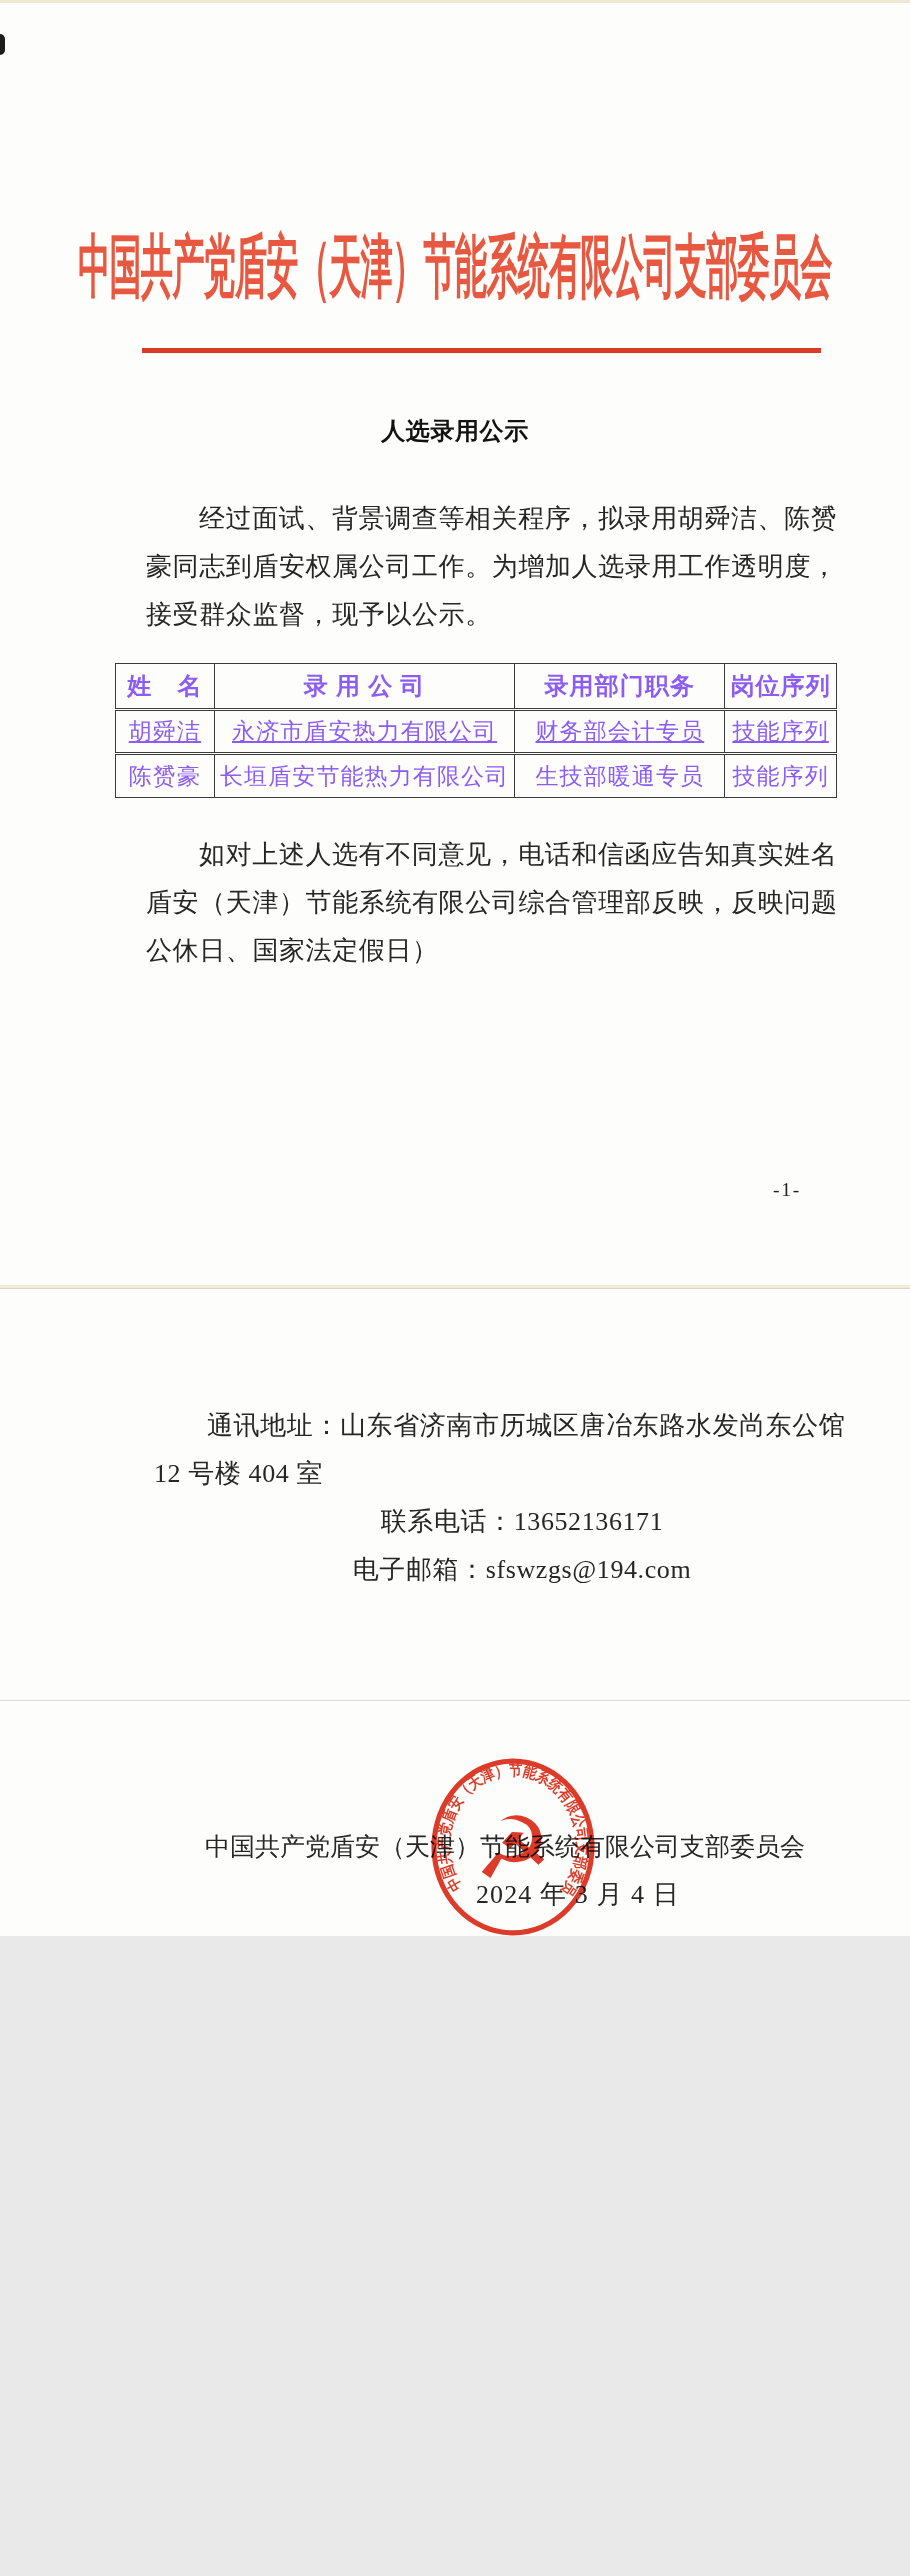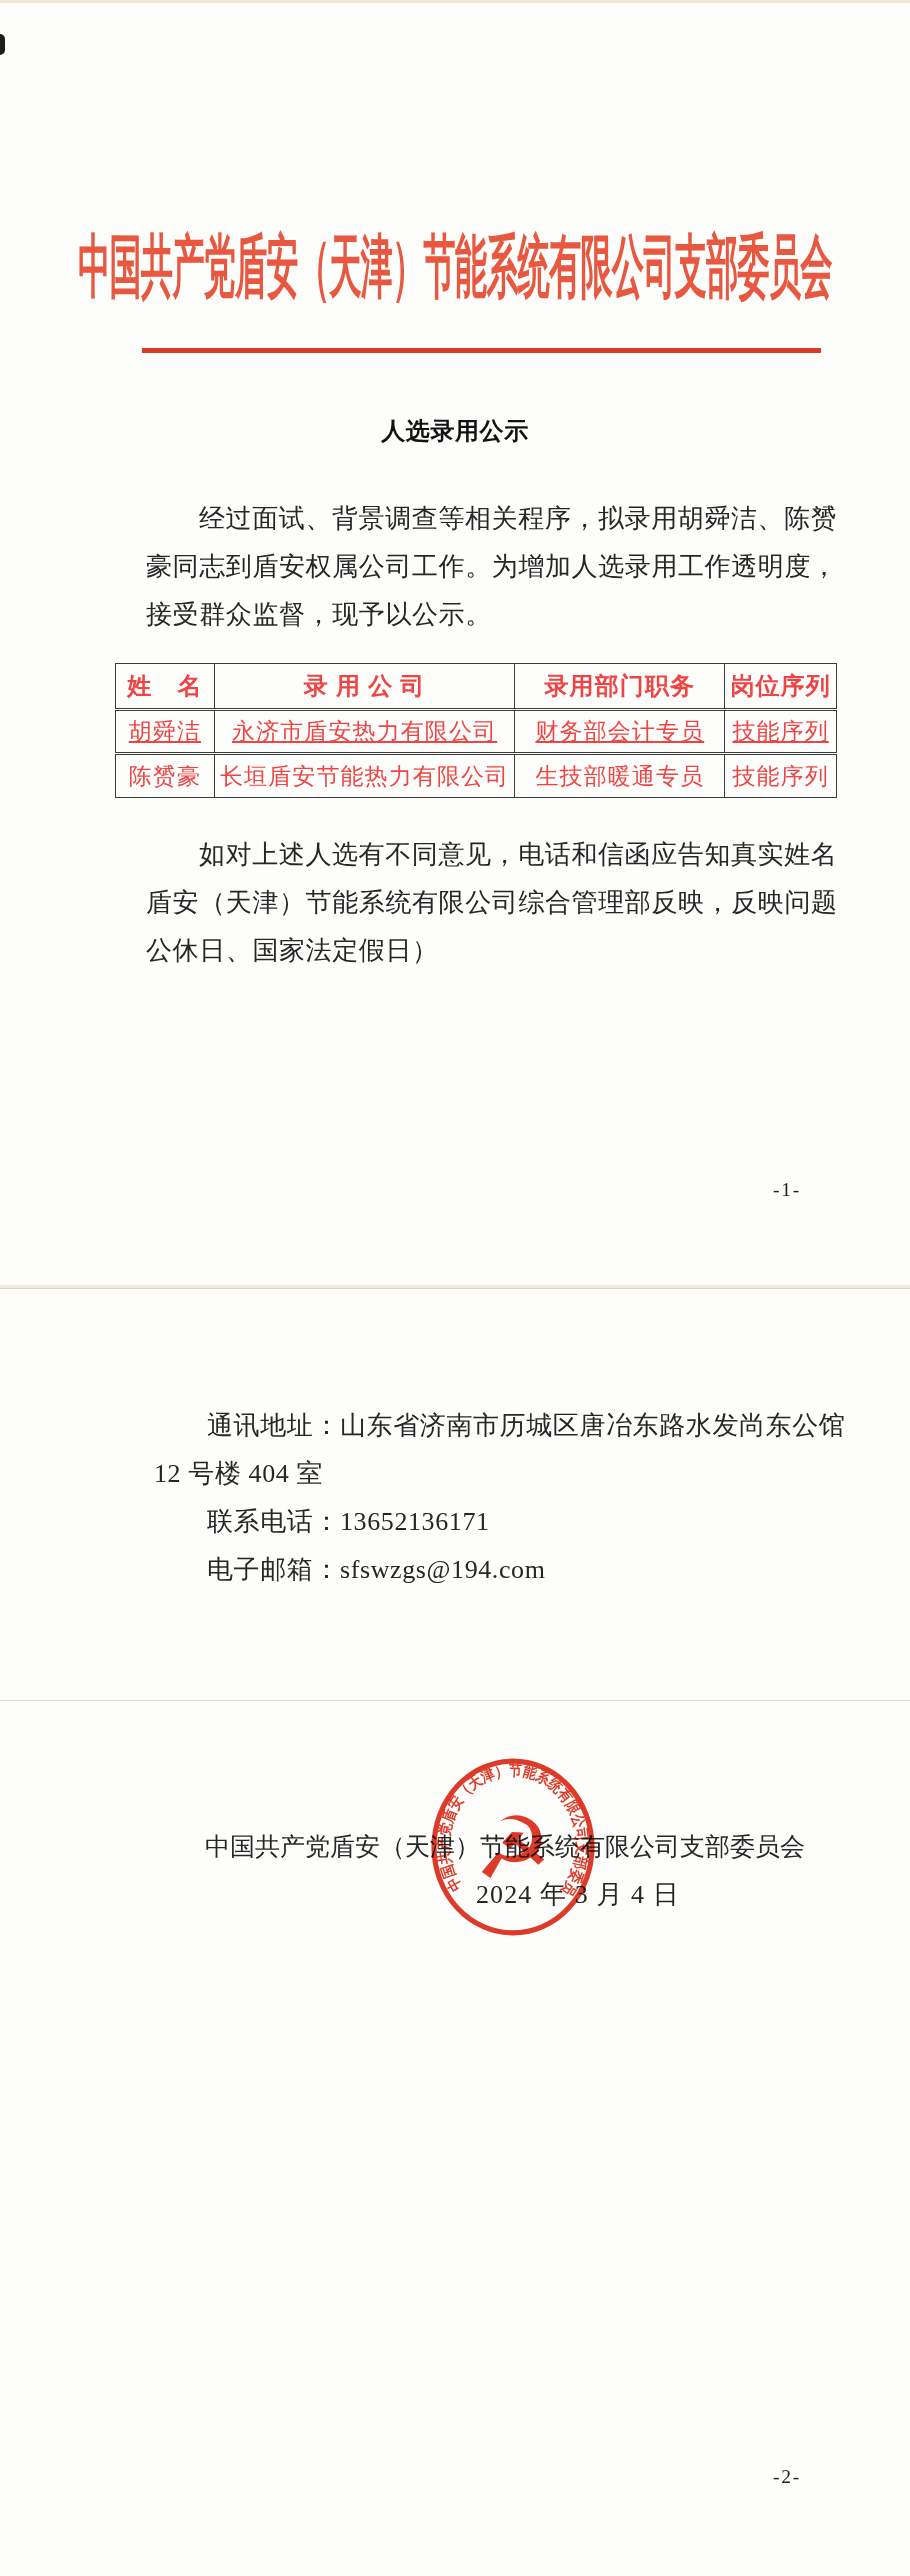--- a/index.html
+++ b/index.html
@@ -1,18 +1,18 @@
 <!DOCTYPE html>
 <html style="font-size:9.2px"><head>
 <meta charset="utf-8">
 <style>
   html,body{margin:0;padding:0;background:#e9e9e9;}
   .scan{
     position:relative;
-    width:910px;height:2576px;
+    width:910px;height:1936px;
     margin:0 auto;
     background:#fdfdfb;
     overflow:hidden;
     font-family:"Liberation Serif","DejaVu Serif",serif;
     color:#232323;
   }
   .top-edge{position:absolute;top:0;left:0;width:100%;height:3.4px;background:#efe8d2;}
   .edge-artifact{position:absolute;top:34px;left:0;width:5.2px;height:20.7px;background:#1c1c1c;border-radius:0 10.3px 10.3px 0;}
   .org-header{
     position:absolute;top:250px;left:0;width:100%;
@@ -25,28 +25,28 @@
   }
   .red-rule{position:absolute;top:348px;left:142px;width:679px;height:4.6px;background:#da3a27;}
   .doc-title{
     position:absolute;top:415px;left:0;width:100%;
     text-align:center;font-size:24px;font-weight:700;color:#121212;
     letter-spacing:0.6px;
     font-family:Liberation Mono, monospace;
   }
   .body-block{position:absolute;left:146px;width:683px;font-size:26px;line-height:48px;color:#262626;}
   .body-block .line{white-space:nowrap;letter-spacing:0.6px;}
-  .indent{padding-left:53px;}
+  .indent{padding-left:53px;text-align:center;}
   .para1{top:495px;}
   .para23{top:831px;}
   .contact{top:1402px;left:154px;}
   table.roster{
     position:absolute;top:663px;left:115px;width:722px;height:133px;
     border-collapse:collapse;table-layout:fixed;
-    font-size:23px;color:#ef4444;border-radius:19px;
+    font-size:23px;color:#8b5cf6;border-radius:19px;
   }
   table.roster th,table.roster td{
     border:1.1px solid #3b3b3b;text-align:center;vertical-align:middle;
     letter-spacing:1.1px;padding:0;overflow:hidden;white-space:nowrap;
   }
   table.roster thead th{height:44px;font-size:24px;font-weight:700;border-bottom:3.4px double #3b3b3b;}
   table.roster tbody tr{height:44px;}
   table.roster tbody tr:first-child td{border-bottom:3.4px double #3b3b3b;text-decoration:underline;}
   .pagenum{position:absolute;font-size:19.5px;letter-spacing:1.7px;color:#1f1f1f;}
   .pagenum-1{top:1179px;left:773px;}

